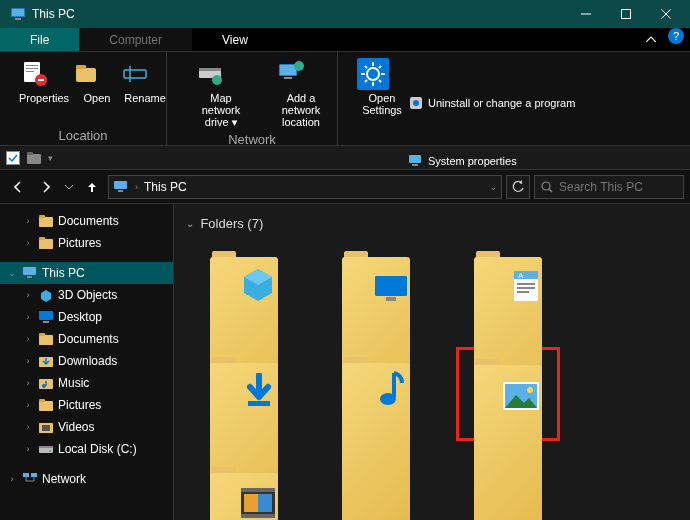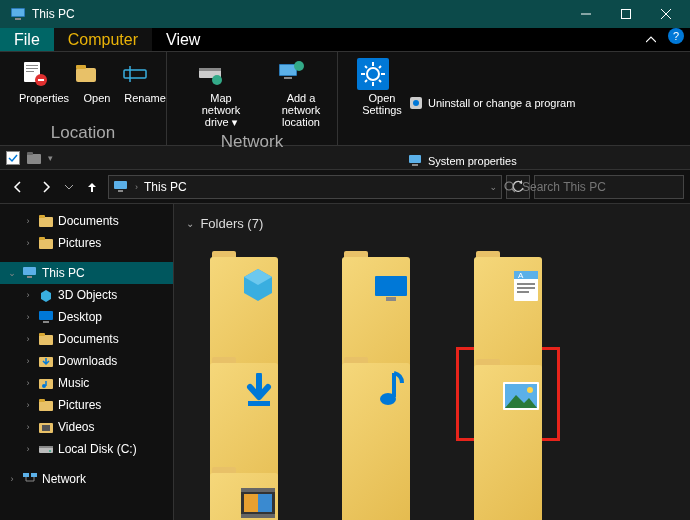--- a/index.html
+++ b/index.html
@@ -2,42 +2,42 @@
 <html><head>
 <meta charset="utf-8">
 <style>
 * { margin:0; padding:0; box-sizing:border-box; font-family:"Segoe UI",Arial,sans-serif; }
 body { width:690px; height:520px; background:#000; color:#fff; overflow:hidden; font-size:12px; }
 .titlebar { height:28px; background:#0c4a4a; display:flex; align-items:center; padding:0 4px; }
 .titlebar .appicon { width:16px; height:16px; margin:0 6px; }
 .titlebar .title { flex:1; font-size:12px; color:#fff; }
 .titlebar .winbtn { width:40px; height:28px; display:flex; align-items:center; justify-content:center; cursor:pointer; }
 .tabbar { height:24px; background:#000; display:flex; align-items:stretch; border-bottom:1px solid #333; }
-.tabbar .tab { padding:0 14px; display:flex; align-items:center; font-size:16px; cursor:pointer; }
+.tabbar .tab { padding:0 30px; display:flex; align-items:center; font-size:12px; cursor:pointer; }
 .tabbar .tab.file { background:#006666; color:#fff; }
-.tabbar .tab.active { background:#111; color:#eab308; }
+.tabbar .tab.active { background:#111; color:#737373; }
 .tabbar .spacer { flex:1; }
 .tabbar .collapse { padding:0 6px; display:flex; align-items:center; }
 .tabbar .help { width:16px;height:16px;border-radius:50%;background:#0078d7;color:#fff;display:flex;align-items:center;justify-content:center;font-size:11px;margin:0 6px;}
 .ribbon { height:94px; background:#111; display:flex; border-bottom:1px solid #333; }
 .group { display:flex; flex-direction:column; padding:4px 8px 2px; border-right:1px solid #333; }
 .group .items { flex:1; display:flex; gap:6px; align-items:flex-start; }
-.group .label { text-align:center; font-size:17px; color:#aaa; padding-top:2px; }
+.group .label { text-align:center; font-size:13px; color:#aaa; padding-top:2px; }
 .bigbtn { width:54px; display:flex; flex-direction:column; align-items:center; gap:2px; cursor:pointer; padding:2px; }
 .bigbtn .icon { width:32px; height:32px; display:flex; align-items:center; justify-content:center; }
 .bigbtn .txt { font-size:11px; text-align:center; line-height:1.1;padding-left:18px; }
 .smallbtn { display:flex; align-items:center; gap:4px; cursor:pointer; padding:1px 2px; font-size:11px;margin-top:36px;}
 .smallbtn .icon{width:16px;height:16px;display:flex;align-items:center;justify-content:center;}
 .quickbar { height:24px; background:#1a1a1a; display:flex; align-items:center; padding:0 6px; gap:6px; border-bottom:1px solid #333;}
 .navbar { height:34px; background:#111; display:flex; align-items:center; padding:0 6px; gap:4px; border-bottom:1px solid #333;}
 .navbtn { width:24px;height:24px;display:flex;align-items:center;justify-content:center;cursor:pointer;color:#ccc;}
 .addressbar { flex:1; height:24px; background:#1a1a1a; border:1px solid #444; display:flex; align-items:center; padding:0 4px; gap:6px;}
 .addressbar .crumb{font-size:12px;}
 .refresh{width:24px;height:24px;display:flex;align-items:center;justify-content:center;border:1px solid #444;background:#1a1a1a;cursor:pointer;}
-.searchbox{width:150px;height:24px;background:#1a1a1a;border:1px solid #444;display:flex;align-items:center;padding:0 6px;gap:6px;color:#888;justify-content:flex-end;}
+.searchbox{width:150px;height:24px;background:#1a1a1a;border:1px solid #444;display:flex;align-items:center;padding:0 6px;gap:6px;color:#888;}
 .searchbox input{flex:1;background:transparent;border:none;color:#ccc;font-size:12px;outline:none;}
 .body{display:flex;height:calc(520px - 28px - 24px - 94px - 24px - 34px);}
 .sidebar{width:174px;background:#111;border-right:1px solid #333;overflow:auto;padding:6px 0;}
 .tree-item{display:flex;align-items:center;gap:4px;padding:3px 6px;cursor:pointer;font-size:12px;}
 .tree-item.selected{background:#00575e;}
 .tree-item .chev{width:12px;text-align:center;color:#888;font-size:9px;}
 .tree-item .ticon{width:16px;height:16px;display:flex;align-items:center;justify-content:center;}
 .content{flex:1;background:#1a1a1a;overflow:auto;padding:8px 12px;}
 .section-head{display:flex;align-items:center;gap:6px;font-size:13px;color:#ddd;margin:4px 0 8px;}
 .section-head .chev{font-size:10px;color:#aaa;}

